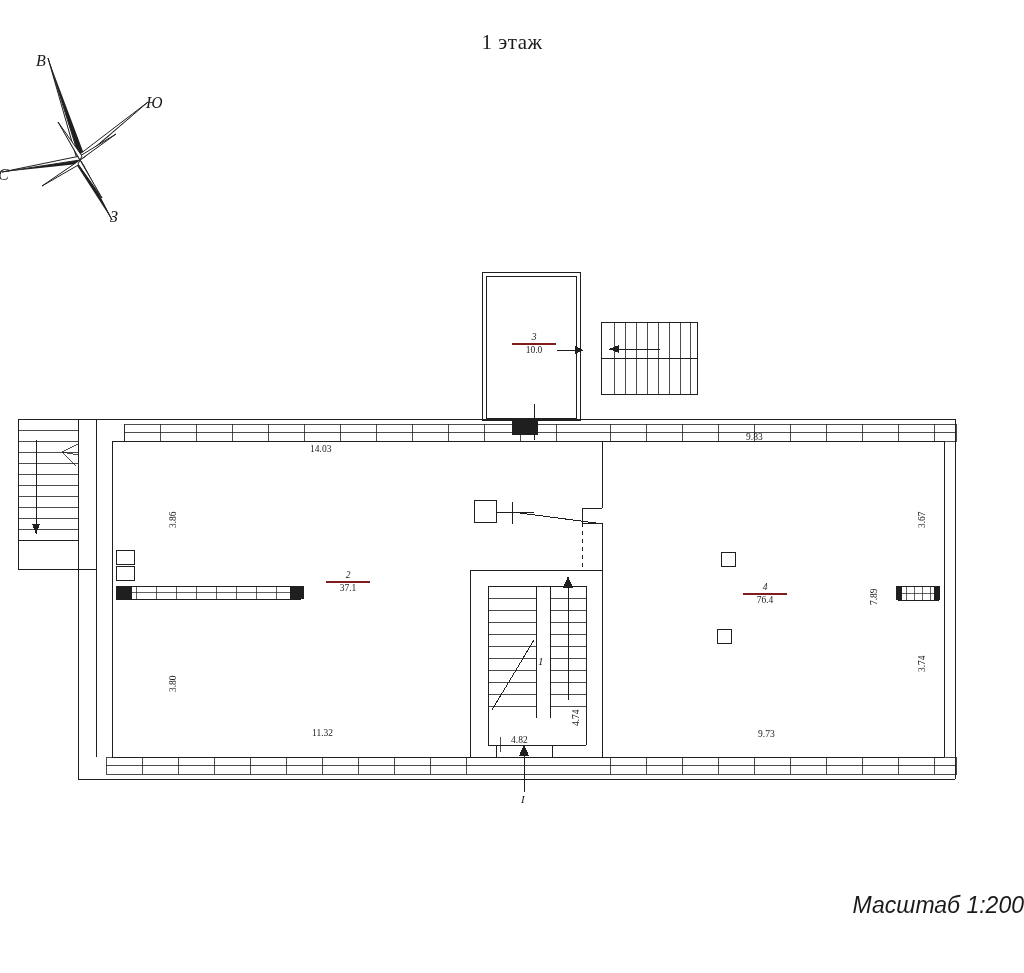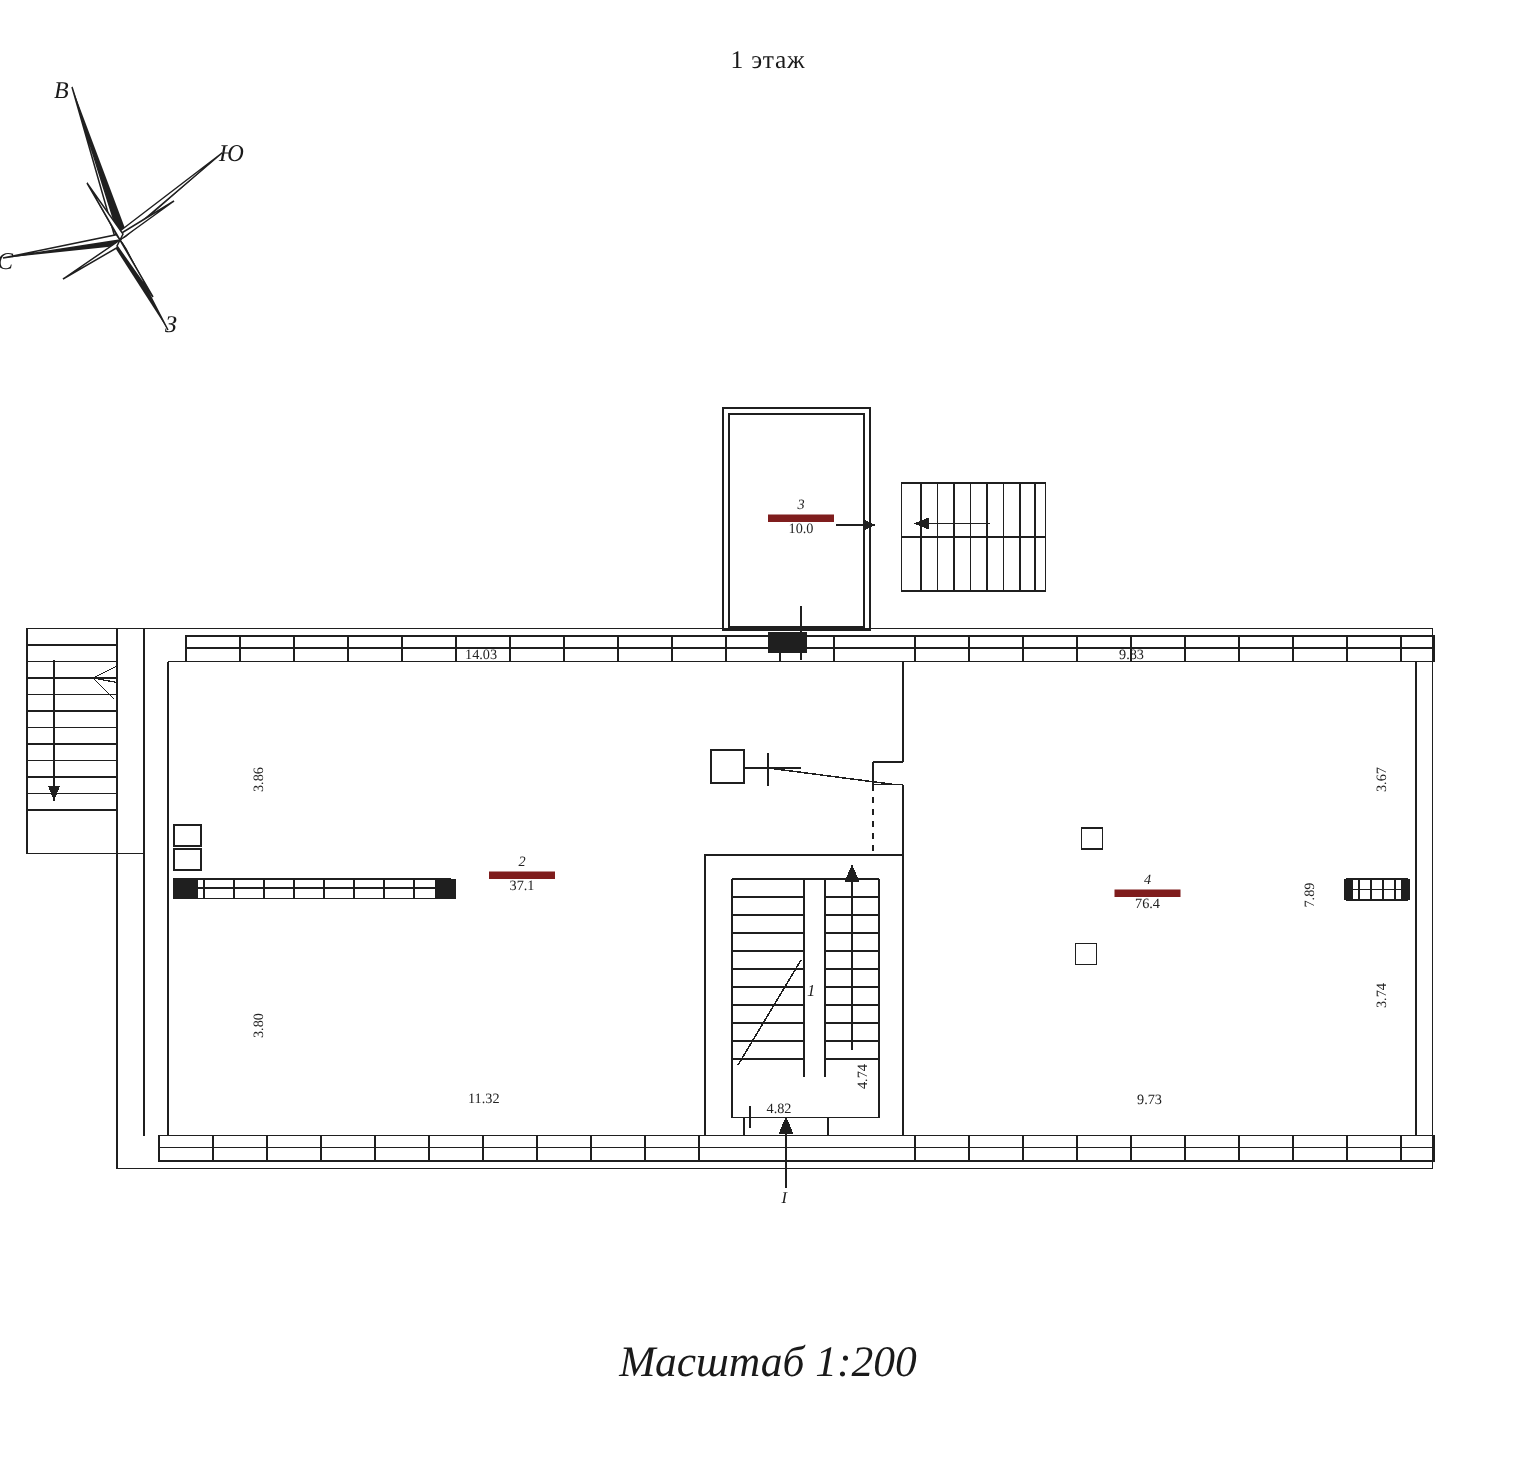--- a/index.html
+++ b/index.html
@@ -25,33 +25,33 @@
     position: absolute;
     left: 0;
     top: 0;
   }
   .title {
     position: absolute;
     top: 30px;
     left: 0;
     width: 1024px;
     text-align: center;
-    font-size: 17px;
+    font-size: 21px;
     font-family: "Liberation Serif", serif;
     letter-spacing: 0.5px;
   }
   .scale-label {
     position: absolute;
     top: 892px;
     left: 0;
     width: 1024px;
-    text-align: center;
-    font-size: 29px;
+    text-align: right;
+    font-size: 23px;
     font-style: italic;
-    font-family: Liberation Serif, serif;
+    font-family: Liberation Sans, sans-serif;
   }
   .compass-letter {
     position: absolute;
     font-size: 16px;
     font-style: italic;
     font-family: "Liberation Serif", serif;
   }
   .c-n { left: 36px;  top: 52px; }
   .c-e { left: 146px; top: 94px; }
   .c-s { left: -2px;  top: 166px; }
@@ -71,21 +71,21 @@
   .room-num {
     position: absolute;
     font-size: 9.5px;
     text-align: center;
     font-family: "Liberation Serif", serif;
     color: #222;
     white-space: nowrap;
     line-height: 1.15;
   }
   .room-num .n { display: block; font-style: italic; }
-  .room-num .a { display: block; border-top: 5px solid #7f1d1d; }
+  .room-num .a { display: block; border-top: 2px solid #7f1d1d; }
   .axis-label {
     position: absolute;
     font-size: 11px;
     font-style: italic;
     font-family: "Liberation Serif", serif;
   }
 </style>
 </head>
 <body>
 
@@ -351,21 +351,21 @@
   </div>
   <div class="room-num" style="left:326px; top:570px; width:44px;">
     <span class="n">2</span>
     <span class="a">37.1</span>
   </div>
   <div class="room-num" style="left:743px; top:582px; width:44px;">
     <span class="n">4</span>
     <span class="a">76.4</span>
   </div>
 
-  <div class="dim" style="left:310px; top:432px;">14.03</div>
+  <div class="dim" style="left:310px; top:444px;">14.03</div>
   <div class="dim" style="left:746px; top:432px;text-align:right;">9.83</div>
   <div class="dim" style="left:312px; top:728px;text-align:center;">11.32</div>
   <div class="dim" style="left:738px; top:729px;padding-left:20px;">9.73</div>
   <div class="dim" style="left:511px; top:735px;">4.82</div>
 
   <div class="dim vert" style="left:168px; top:528px;">3.86</div>
   <div class="dim vert" style="left:168px; top:692px;">3.80</div>
   <div class="dim vert" style="left:917px; top:528px;">3.67</div>
   <div class="dim vert" style="left:869px; top:605px;">7.89</div>
   <div class="dim vert" style="left:917px; top:672px;">3.74</div>

